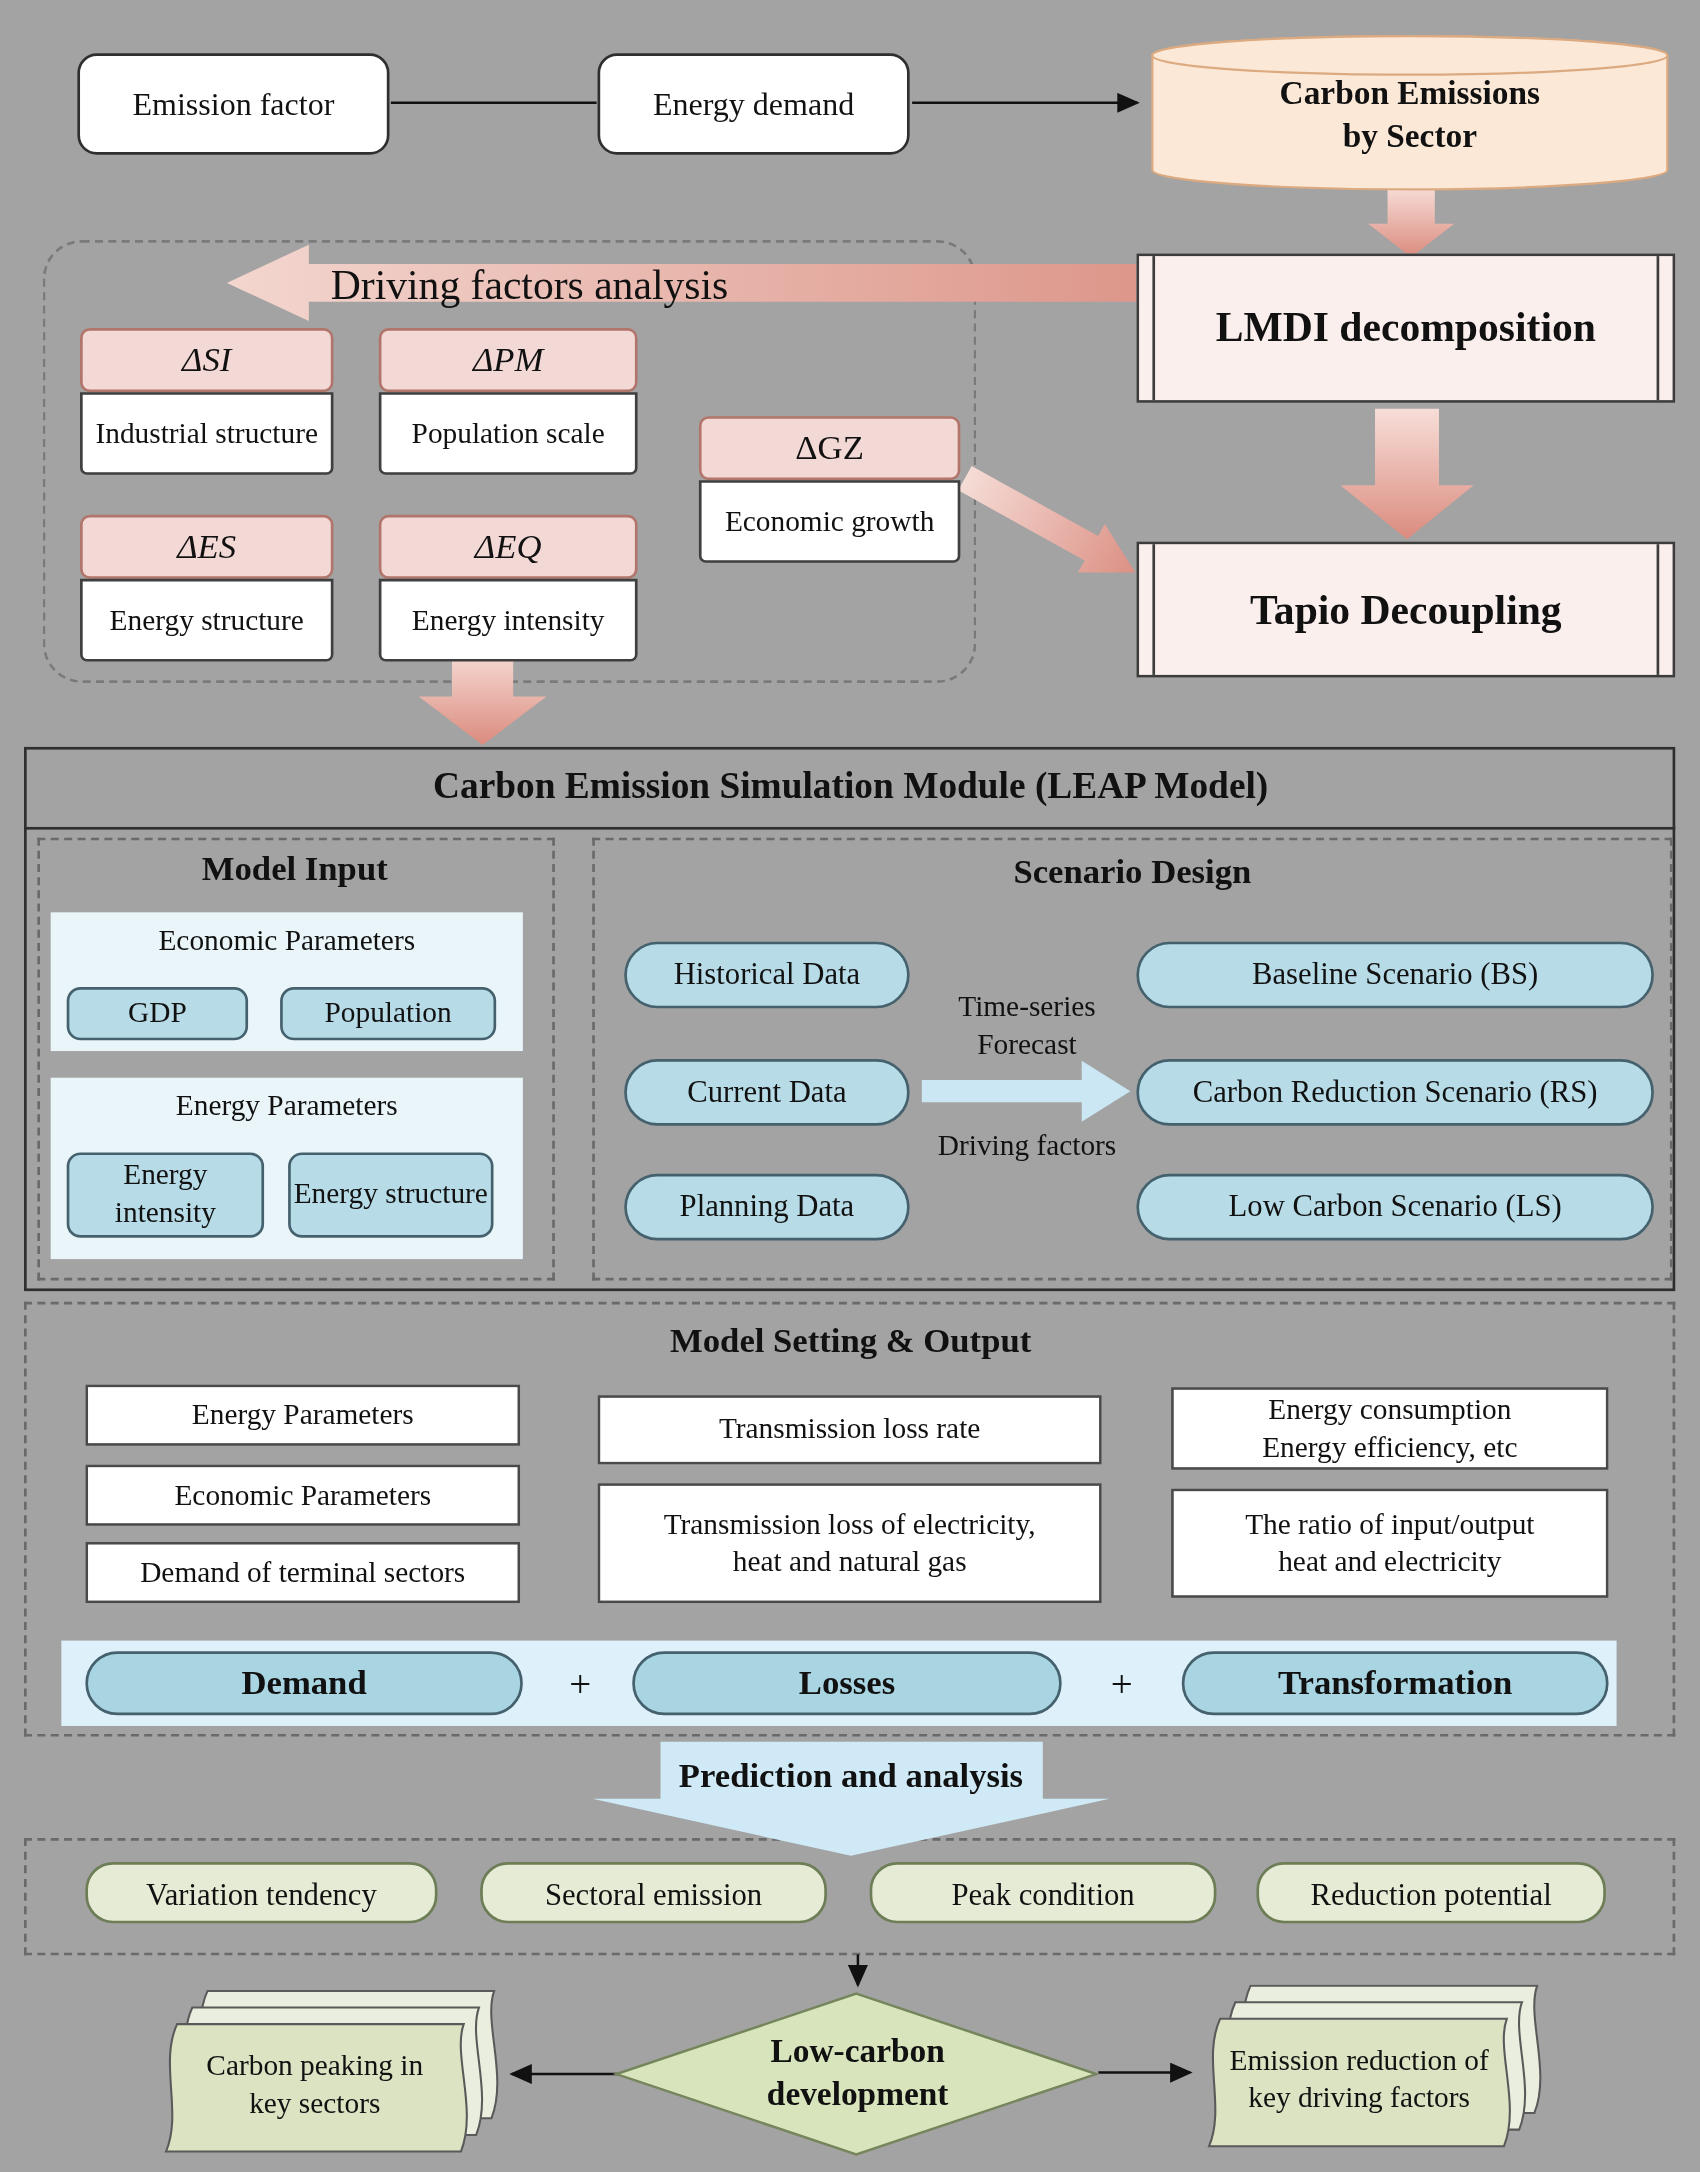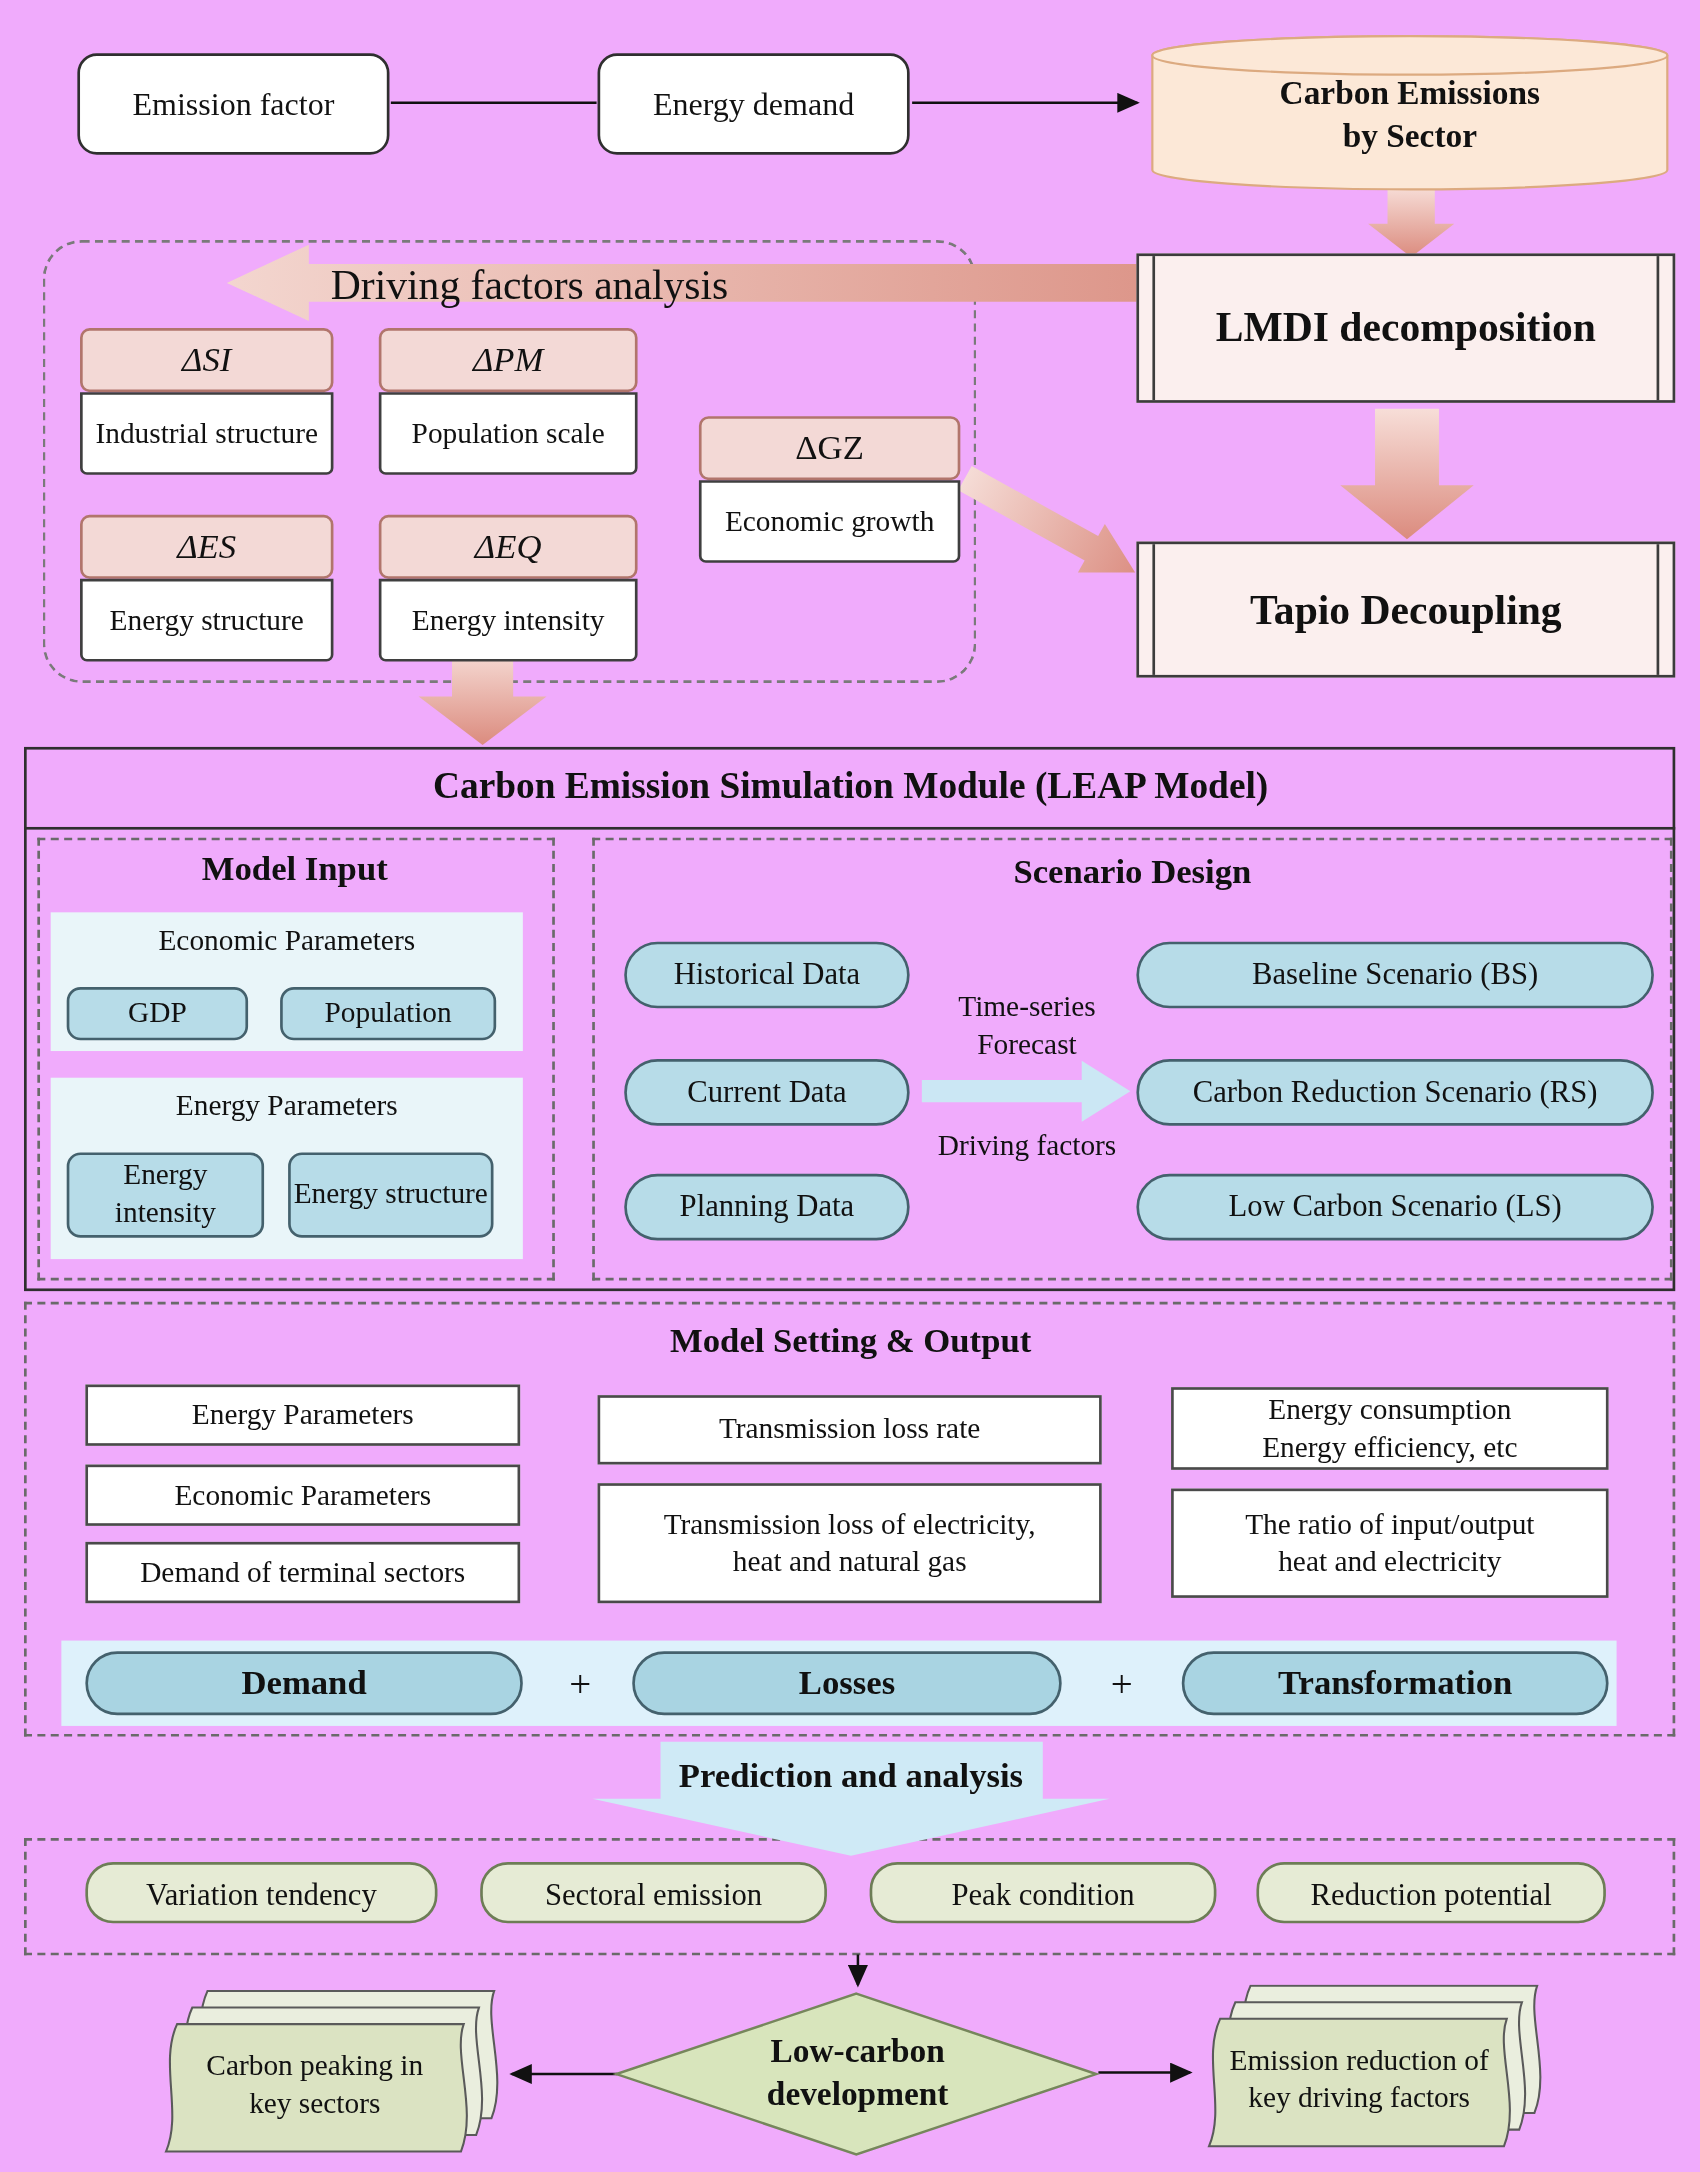--- a/index.html
+++ b/index.html
@@ -1,16 +1,16 @@
 <!DOCTYPE html>
 <html style="--peach-fill: #fce8d7; --peach-border: #dcaa80; --pink-head: #f3d9d6; --pink-head-border: #b1756c; --pink-box: #fbefee; --arrow-pink-light: #f6ddd7; --arrow-pink-dark: #dd8f82; --blue-fill: #b7dce8; --blue-border: #44616d; --blue-panel: #e9f5f9; --blue-strip: #def1fb; --blue-arrow: #cbe7f4; --green-fill: #e6ebd5; --green-border: #6d7d56; --diamond-fill: #d8e5bc; --doc-fill: #dbe3c2; --doc-back-fill: #eaeede;font-size:8.3px"><head>
 <meta charset="utf-8">
 <style>
   html,body{margin:0;padding:0;background:#ffffff;}
-  .viewport{position:relative;width:1701px;height:2172px;overflow:hidden;background:#f0abfc;}
+  .viewport{position:relative;width:1701px;height:2172px;overflow:hidden;background:#a3a3a3;}
   .canvas{position:absolute;left:0;top:0;width:638px;height:815px;
           transform:scale(2.6676);transform-origin:0 0;
           font-family:"Liberation Serif","DejaVu Serif",serif;color:#111;}
   .abs{position:absolute;box-sizing:border-box;}
   .flex{display:flex;align-items:center;justify-content:center;text-align:center;}
   .col{flex-direction:column;}
   .z1{z-index:1}.z2{z-index:2}.z3{z-index:3}
   .bold{font-weight:bold;}
   .rounded-node{border:0.8px solid #2f2f2f;border-radius:7.3px;background:#fff;font-size:12px;}
   .dashed{border:0.9px dashed #6a6a6a;}

